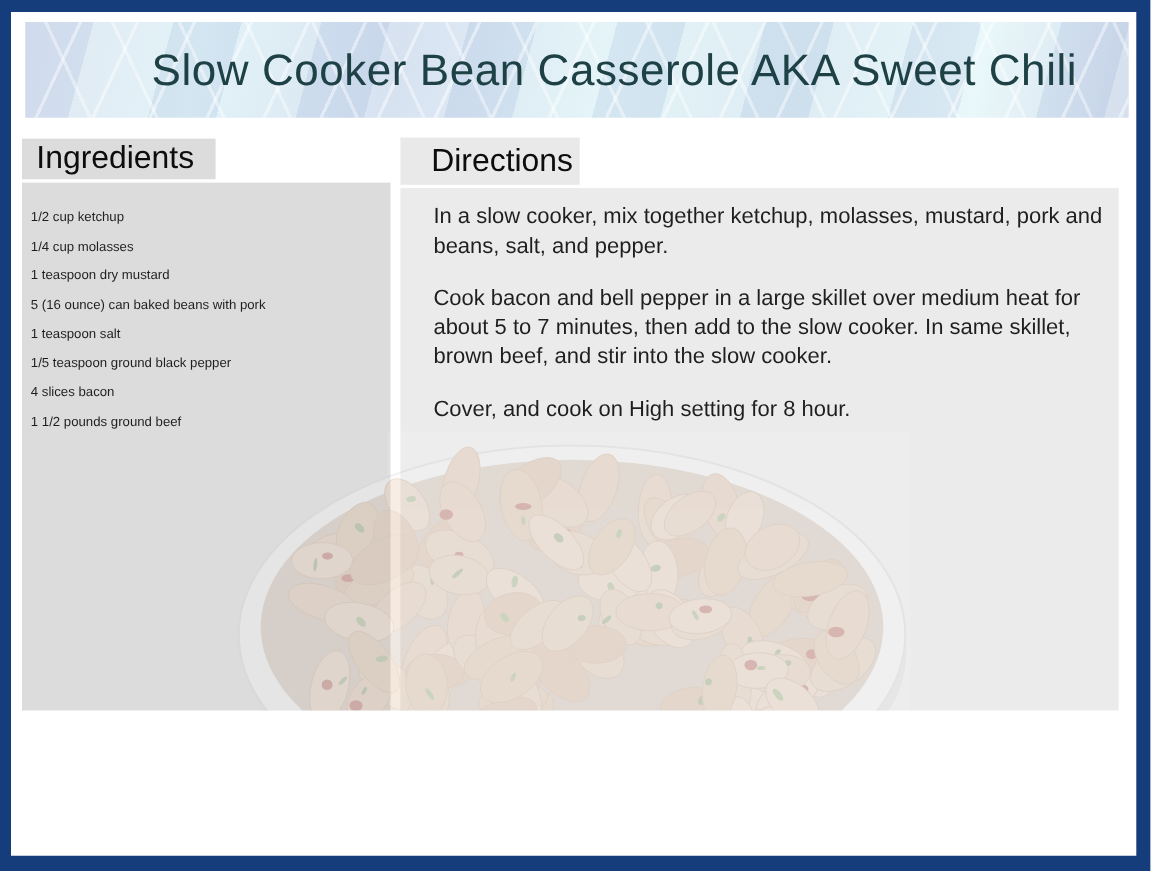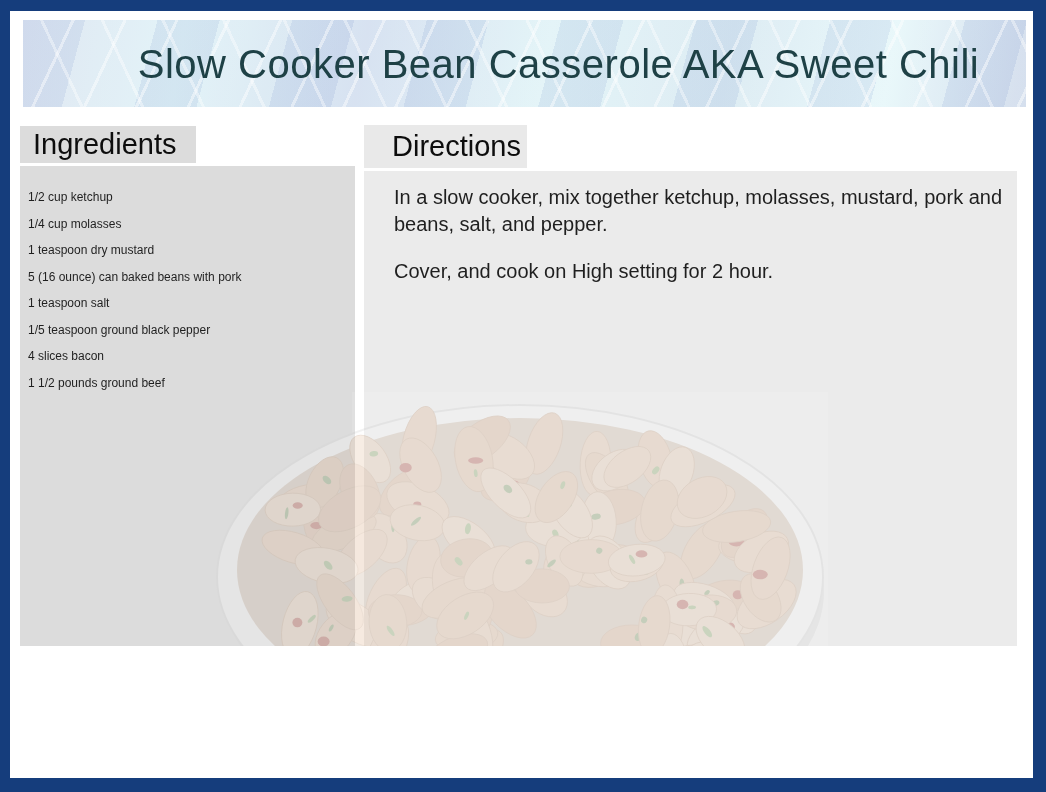--- a/index.html
+++ b/index.html
@@ -287,21 +287,22 @@
           <div>1/5 teaspoon ground black pepper</div>
           <div>4 slices bacon</div>
           <div>1 1/2 pounds ground beef</div>
         </div>
     </div>
 
     <div class="text-col dir-col">
       <h2 class="col-heading">Directions</h2>
       <div class="dir-steps">
           <p>In a slow cooker, mix together ketchup, molasses, mustard, pork and beans, salt, and pepper.</p>
-          <p>Cover, and cook on High setting for 2 hour.</p>
+          <p>Cook bacon and bell pepper in a large skillet over medium heat for about 5 to 7 minutes, then add to the slow cooker. In same skillet, brown beef, and stir into the slow cooker.</p>
+          <p>Cover, and cook on High setting for 8 hour.</p>
         </div>
     </div>
 
     <svg class="chef-layer" viewBox="0 0 142 138">
       <circle cx="63" cy="84" r="45" fill="#f6f1e8" stroke="#6a4f3a" stroke-width="7"></circle>
 
       <path d="M91,98 a19,19 0 0 1 38,0 z" fill="#e9e9f1" stroke="#83786a" stroke-width="2"></path>
       <circle cx="110" cy="76" r="3.5" fill="#e9e9f1" stroke="#83786a" stroke-width="1.5"></circle>
       <ellipse cx="110" cy="99" rx="25" ry="5.5" fill="#f2f2f7" stroke="#83786a" stroke-width="2"></ellipse>
 

